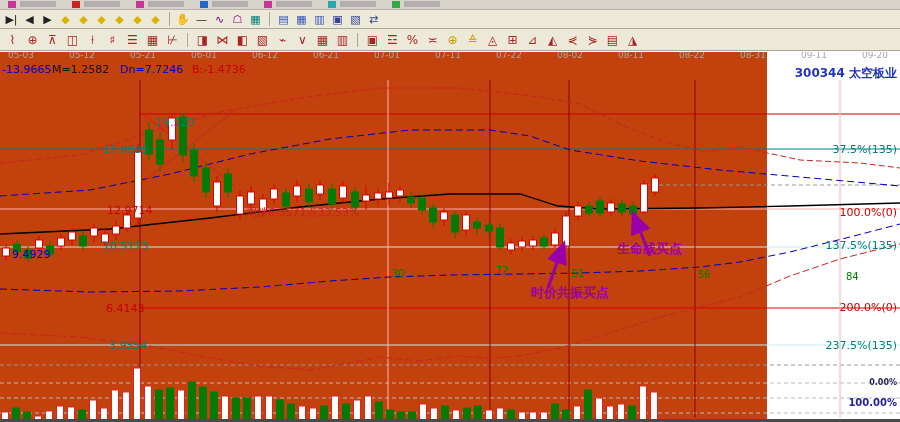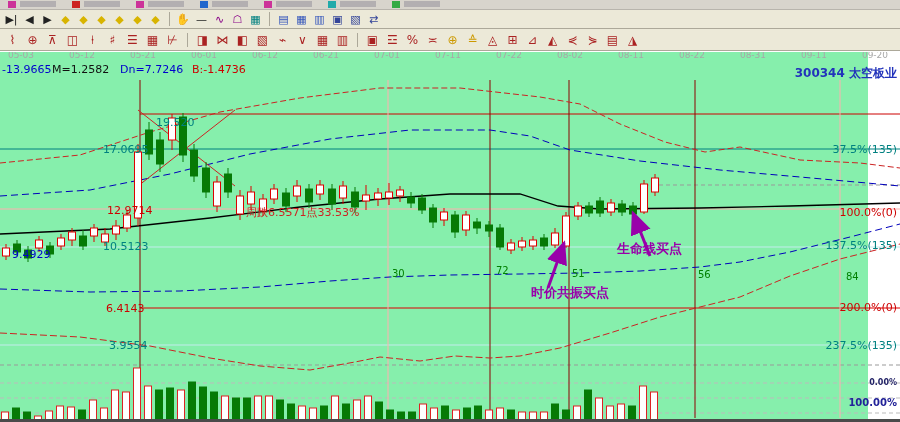--- a/index.html
+++ b/index.html
@@ -10,21 +10,21 @@
   .mitem i{width:8px;height:7px;border:1px solid #884;display:inline-block;box-sizing:border-box;}
   .smudge{width:36px;height:6px;background:#8d8a96;opacity:.5;display:inline-block;}
   .tbar{display:flex;align-items:center;background:#ece9d8;border-bottom:1px solid #aca899;
     padding:0 3px;gap:1px;box-sizing:border-box;}
   .t1{height:19px;}
   .t2{height:22px;}
   .tbtn{width:17px;height:16px;display:flex;align-items:center;justify-content:center;
     font-size:11px;line-height:1;cursor:pointer;}
   .t2 .tbtn{width:19px;height:18px;font-size:12px;}
   .tsep{width:1px;height:14px;background:#aca899;margin:0 4px;}
-  #chartwrap{position:absolute;top:52px;left:0;width:868px;height:370px;background:#86efac;}
+  #chartwrap{position:absolute;top:52px;left:0;width:767px;height:370px;background:#c2410c;}
   svg text{font-family:"DejaVu Sans","Liberation Sans",sans-serif;}
 </style>
 </head>
 <body>
 
 <div class="menubar" id="menubar">
     <span class="mitem">
       <i style="background: rgb(204, 51, 153); border-color: rgb(204, 51, 153);"></i>
       <b class="smudge"></b>
     </span>

